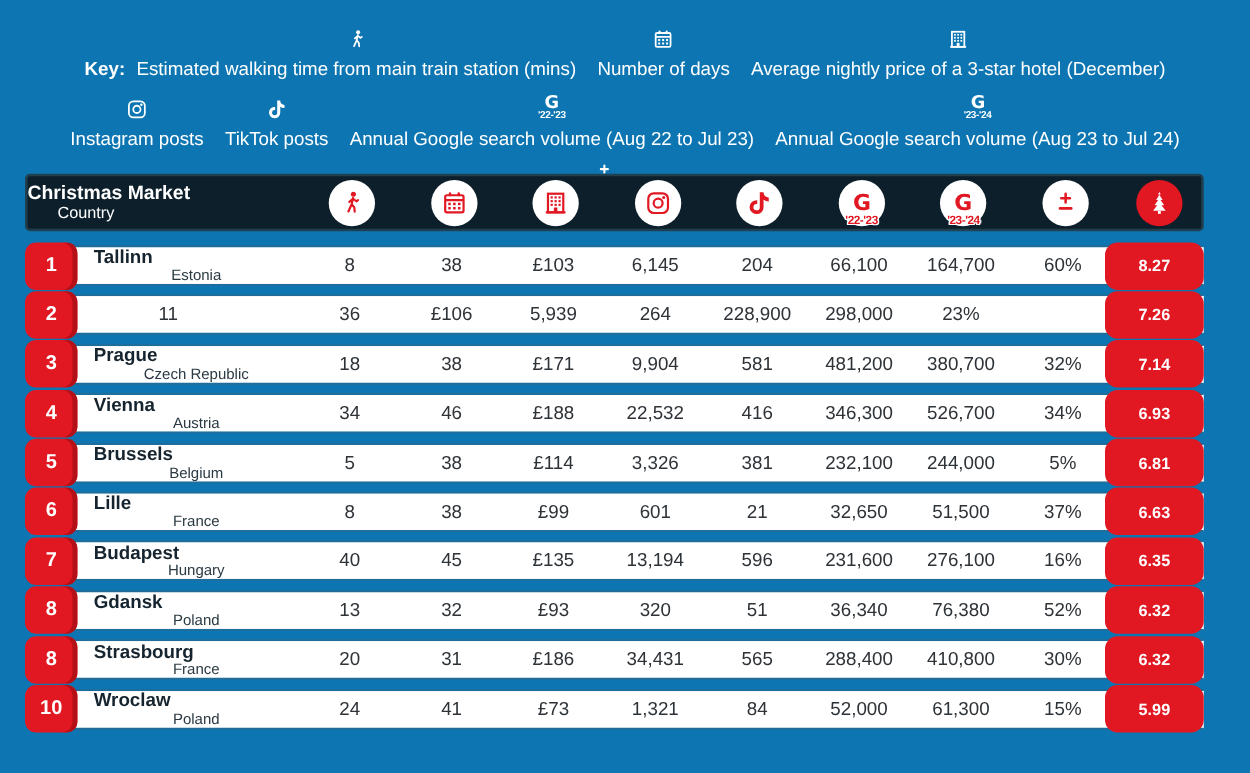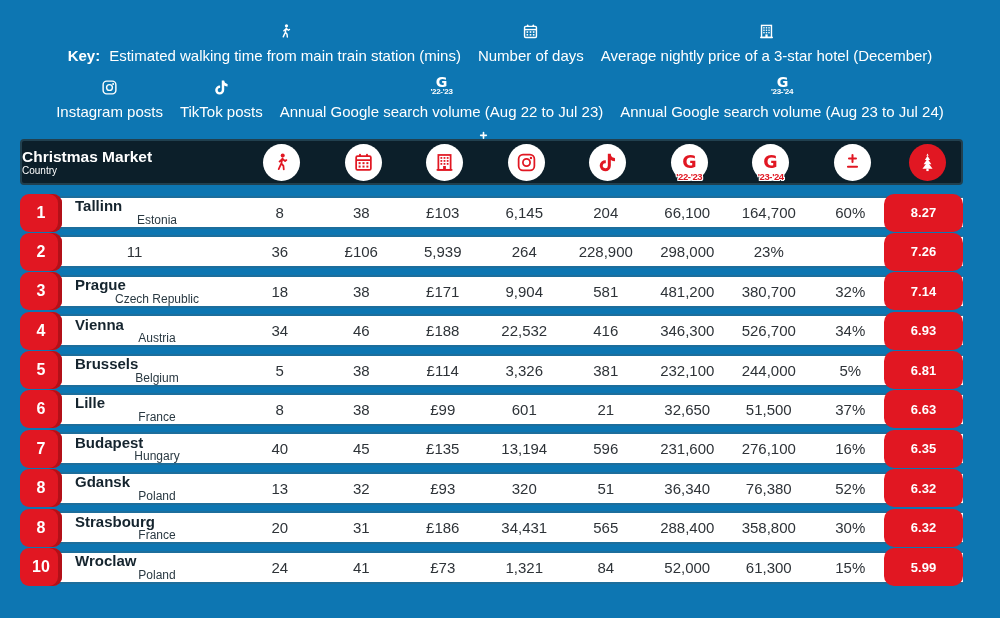--- a/index.html
+++ b/index.html
@@ -16,21 +16,21 @@
   .key .ic{width:17px;height:17px;}
   .key .glabel{font-size:8px;font-weight:bold;color:#fff;margin-top:-3px;letter-spacing:-.3px;}
 
   
   .table{position:absolute;left:20px;top:139px;width:943px;}
   .thead{display:grid;grid-template-columns:219px repeat(8,81.5px) 1fr;align-items:center;
          height:46px;background:#0c1f2a;border:2px solid #21404f;border-radius:4px;
          box-sizing:border-box;}
   .th-title{color:#fff;line-height:1.12;}
   .th-title .t1{font-size:15.5px;font-weight:bold;}
-  .th-title .t2{font-size:10px;}
+  .th-title .t2{font-size:13px;margin-left:24px;}
   .hcell{display:flex;justify-content:center;}
   .hcircle{width:37px;height:37px;border-radius:50%;background:#fff;color:#e11722;
            display:flex;align-items:center;justify-content:center;position:relative;}
   .hcircle .ic{width:21px;height:21px;}
   .hcircle.red{background:#e11722;color:#fff;}
   .hcircle .glabel{position:absolute;bottom:-1px;left:50%;transform:translateX(-50%);
            font-size:9.5px;font-weight:bold;color:#e11722;letter-spacing:-.4px;
            text-shadow:-1px -1px 0 #fff,1px -1px 0 #fff,-1px 1px 0 #fff,1px 1px 0 #fff,
                         0 1px 0 #fff,0 -1px 0 #fff,1px 0 0 #fff,-1px 0 0 #fff;
            white-space:nowrap;}
@@ -432,21 +432,21 @@
           <div class="place">
             <div class="city">Strasbourg</div>
             <div class="country">France</div>
           </div>
           <div class="cell">20</div>
           <div class="cell">31</div>
           <div class="cell">£186</div>
           <div class="cell">34,431</div>
           <div class="cell">565</div>
           <div class="cell">288,400</div>
-          <div class="cell">358,800</div>
+          <div class="cell">410,800</div>
           <div class="cell">30%</div>
           <div class="cell"></div>
           <div class="score-badge">6.32</div>
         </div>
         <div class="row">
           <div class="rank-badge">10</div>
           <div class="place">
             <div class="city">Wroclaw</div>
             <div class="country">Poland</div>
           </div>

